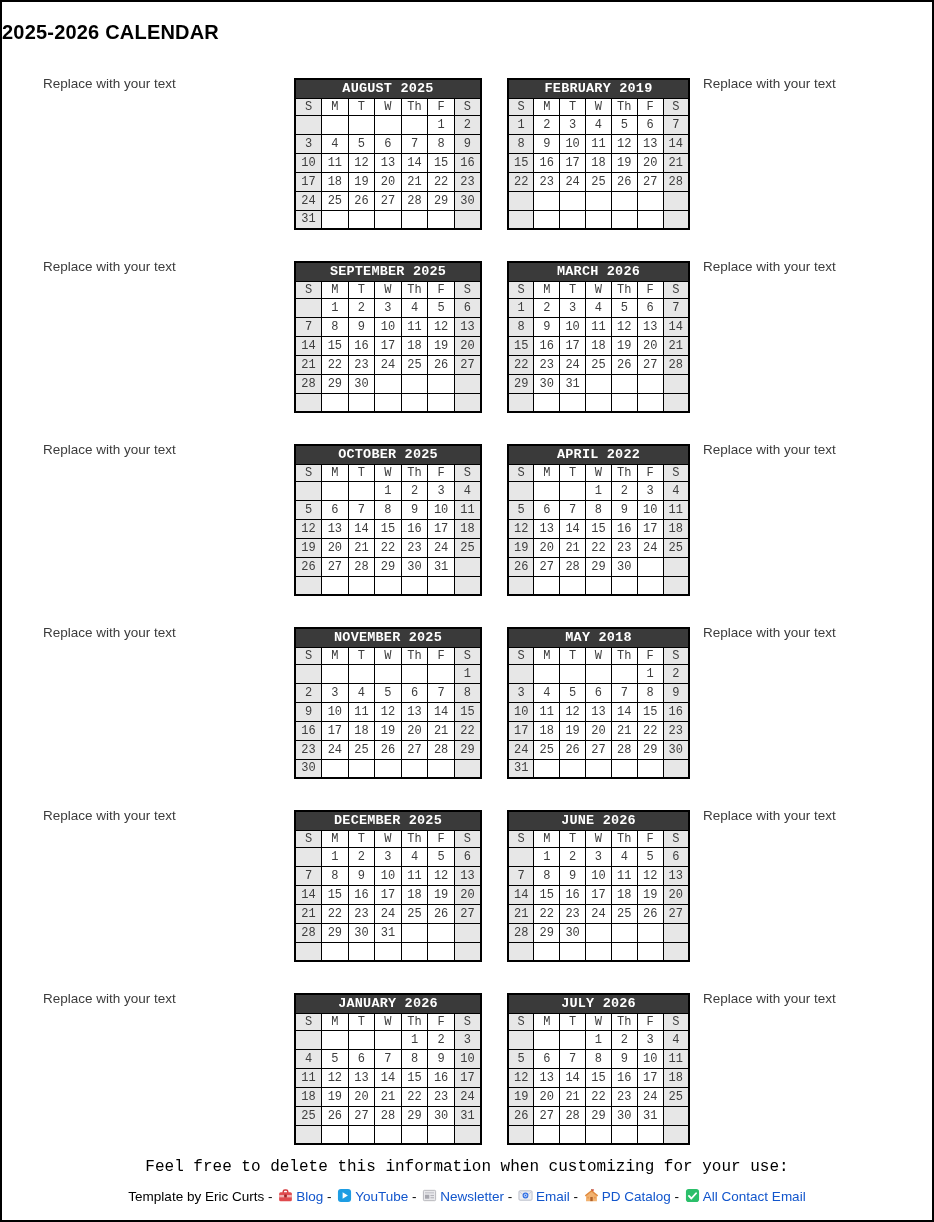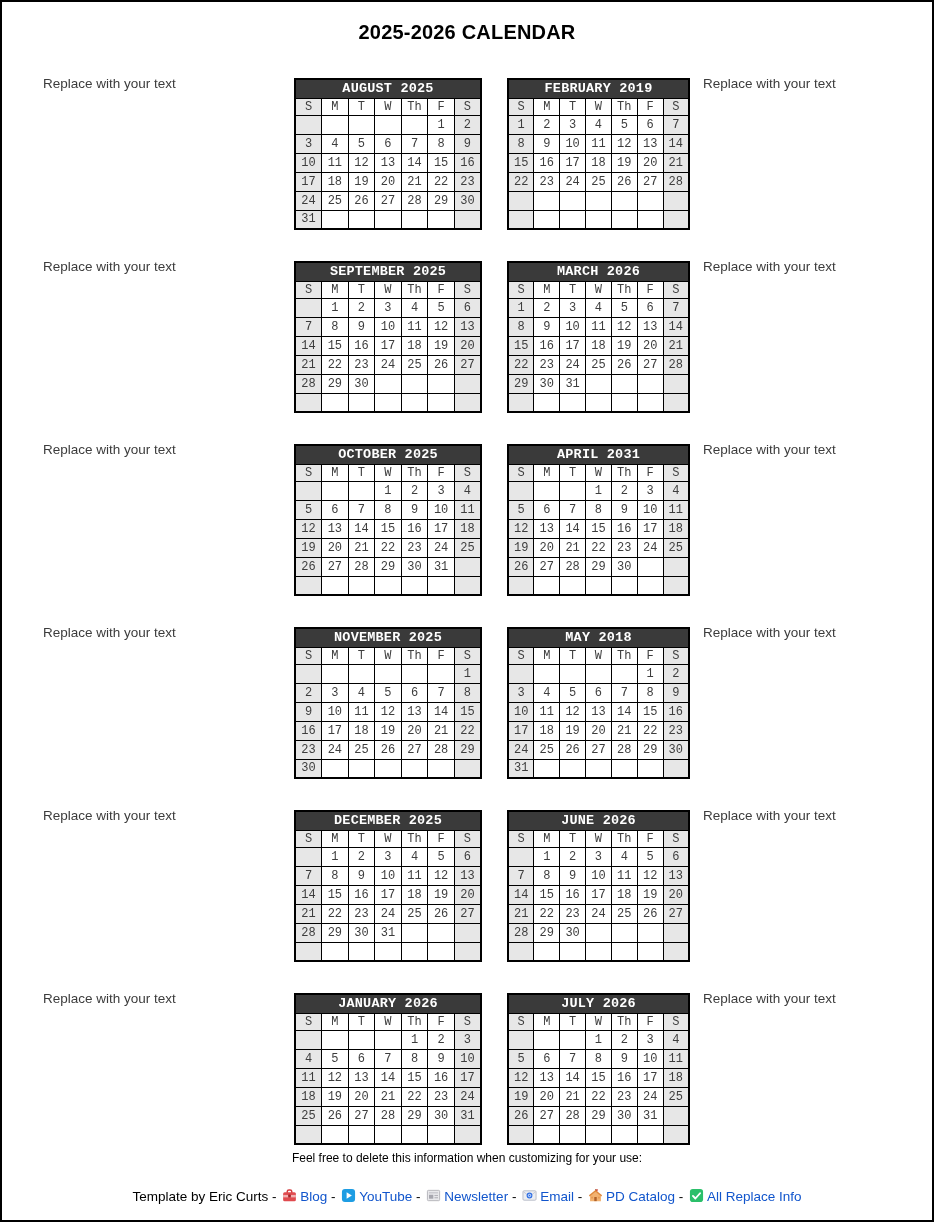--- a/index.html
+++ b/index.html
@@ -11,42 +11,42 @@
     --link:#1155cc;
   }
   *{box-sizing:border-box;}
   html,body{margin:0;padding:0;background:#fff;}
   body{font-family:"Liberation Sans","DejaVu Sans",sans-serif;}
   .page{
     width:934px;height:1222px;border:2px solid #000;background:#fff;
     position:relative;overflow:hidden;
   }
   .title{
-    text-align:center;margin-top:18px;font-size:20px;font-weight:bold;
+    text-align:left;margin-top:18px;font-size:20px;font-weight:bold;
     color:#000;line-height:24px;letter-spacing:0.2px;
   }
   .rows{margin-top:34px;padding-left:25px;}
   .cal-row{display:flex;align-items:flex-start;padding-left:16px;margin-bottom:24px;height:159px;}
   .side-label{font-size:13.5px;color:#3c3c3c;margin-top:-3px;line-height:17px;}
   .side-label.left{flex:0 0 251px;width:251px;}
   .side-label.right{margin-left:13px;}
   .gap{flex:0 0 25px;}
   table.cal{border-collapse:collapse;table-layout:fixed;border:2px solid var(--border);font-family:Liberation Mono, monospace;}
   table.cal-left{flex:0 0 188px;width:188px;}
   table.cal-right{flex:0 0 183px;width:183px;}
   .cal th,.cal td{border:1px solid var(--border);text-align:center;padding:0;overflow:hidden;}
   .month-title-cell{
     background:var(--header-bg);color:var(--header-text);
     font-weight:bold;font-size:13.5px;height:19px;letter-spacing:0.2px;
   }
   .dow-cell{font-size:12px;font-weight:normal;height:17px;color:var(--date-text);background:#fff;}
   .date-cell{font-size:12px;height:19px;color:var(--date-text);background:#fff;}
   .wkend{background:var(--weekend-bg) !important;}
   .footer{position:absolute;left:0;right:0;bottom:16px;text-align:center;}
-  .footer-note{font-size:12px;color:#000;margin-bottom:23px;}
+  .footer-note{font-size:16px;color:#000;margin-bottom:12px;font-family:Liberation Mono, monospace;}
   .footer-links{font-size:13.5px;color:#000;}
   a.footer-link{color:var(--link);text-decoration:none;}
   .icon{display:inline-block;vertical-align:-2px;margin:0 3px 0 2px;line-height:0;}
 </style>
 </head>
 <body>
 
 <div class="page">
   <div class="title">2025-2026 CALENDAR</div>
   <div class="rows">
@@ -419,21 +419,21 @@
               <td class="date-cell"></td>
               <td class="date-cell"></td>
               <td class="date-cell wkend"></td>
             </tr>
           </tbody>
         </table>
         <div class="gap"></div>
         <table class="cal cal-right">
           <thead>
             <tr>
-              <th colspan="7" class="month-title-cell">APRIL 2031</th>
+              <th colspan="7" class="month-title-cell">APRIL 2022</th>
             </tr>
             <tr>
               <th class="dow-cell wkend">S</th>
               <th class="dow-cell">M</th>
               <th class="dow-cell">T</th>
               <th class="dow-cell">W</th>
               <th class="dow-cell">Th</th>
               <th class="dow-cell">F</th>
               <th class="dow-cell wkend">S</th>
             </tr>
@@ -970,15 +970,15 @@
               <rect x="7.6" y="1.2" width="0.8" height="2.6" fill="#8a4a1f"></rect>
               <path d="M8.4 1.4h2.4l-0.8 1 0.8 1H8.4z" fill="#d04b3e"></path>
               <path d="M2.2 8.2 8 3.6l5.8 4.6V14H2.2z" fill="#f2b270"></path>
               <path d="M1.4 8.4 8 3.2l6.6 5.2" stroke="#e0893c" stroke-width="1.5" fill="none"></path>
               <rect x="6.7" y="9.6" width="2.6" height="4.4" fill="#b0622a"></rect>
               <rect x="3.4" y="9.3" width="1.9" height="1.9" fill="#e89a52"></rect>
               <rect x="10.7" y="9.3" width="1.9" height="1.9" fill="#e89a52"></rect>
             </svg></span><a class="footer-link" href="#">PD Catalog</a> - <span class="icon"><svg width="15" height="15" viewBox="0 0 16 16">
               <rect x="1" y="1" width="14" height="14" rx="3" fill="#2bbf6a"></rect>
               <path d="M4.2 8.4l2.6 2.8 5-5.6" fill="none" stroke="#ffffff" stroke-width="2" stroke-linecap="round" stroke-linejoin="round"></path>
-            </svg></span><a class="footer-link" href="#">All Replace Info</a></span></div>
+            </svg></span><a class="footer-link" href="#">All Contact Email</a></span></div>
   </div>
 </div>
 
 </body></html>

